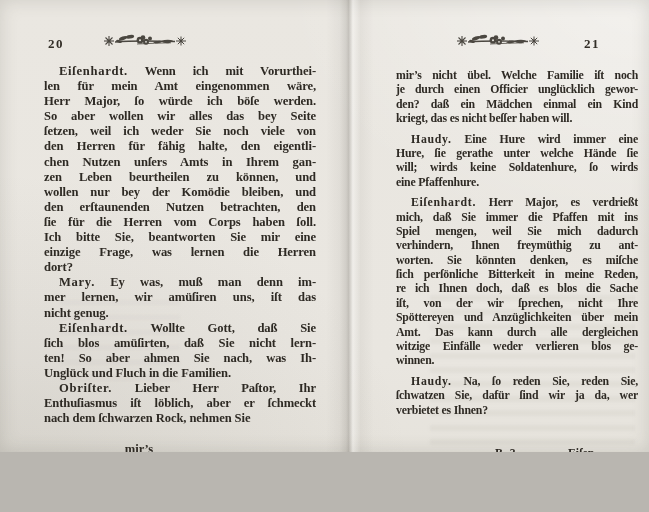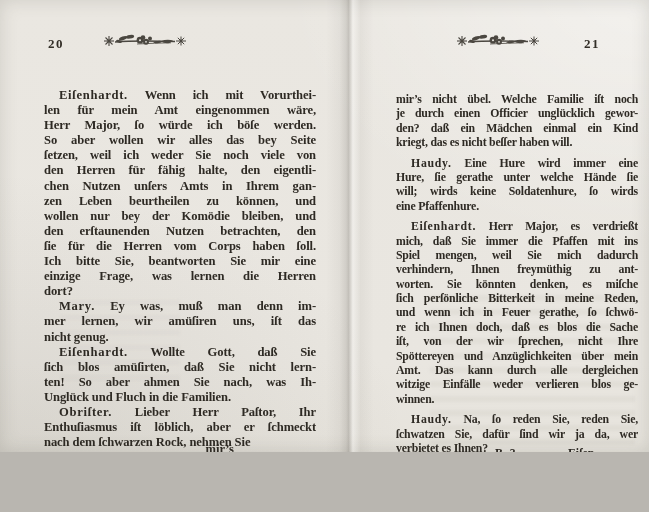--- a/index.html
+++ b/index.html
@@ -32,39 +32,39 @@
     position:absolute; top:36px; font-size:13px; font-weight:700;
     letter-spacing:1.5px; color:#332f28;
   }
   .page.left  .pageno { left:48px; }
   .page.right .pageno { left:232px; }
   .orn { position:absolute; top:33px; width:84px; height:16px; }
   .page.left  .orn { left:103px; }
   .page.right .orn { left:104px; }
   .orn svg { display:block; opacity:0.88; }
 
-  .textblock { position:absolute; font-weight:700;margin-top:24px; }
+  .textblock { position:absolute; font-weight:700; }
   .page.left  .textblock { left:44px; top:64px; width:272px; font-size:12.6px; letter-spacing:-0.1px; }
   .page.right .textblock { left:44px; top:68px; width:242px; font-size:11.8px; letter-spacing:-0.2px; }
 
   .line {
     text-align:justify; text-align-last:justify;
     overflow:hidden;
   }
   .page.left  .line { height:15.1px; line-height:15.1px; }
   .page.right .line { height:14.4px; line-height:14.4px; }
   .line.noj    { text-align-last:left; }
   .line.indent { text-indent:15px; }
   .page.right .line.gap { margin-top:6px; }
   .speaker { letter-spacing:0.7px; }
 
   .footline { position:absolute; font-weight:700; }
   .page.left .footline {
     left:44px; top:442px; width:272px; box-sizing:border-box;
-    text-align:right; padding-right:82px; font-size:12.6px;
+    text-align:center; padding-right:82px; font-size:12.6px;
   }
   .page.right .footline { left:44px; top:446px; width:242px; height:16px; font-size:11.8px; }
   .page.right .sig { position:absolute; left:99px; letter-spacing:2px; }
   .page.right .footline .catchword { position:absolute; left:172px;text-align:right; }
 
   .showthrough {
     position:absolute; left:430px; top:295px; width:205px; height:150px;
     background:repeating-linear-gradient(180deg,
       rgba(110,104,92,0.055) 0px, rgba(110,104,92,0.055) 6px,
       rgba(0,0,0,0) 6px, rgba(0,0,0,0) 14.4px);
@@ -202,21 +202,20 @@
         <div class="line indent gap"><span class="speaker">Haudy.</span><span> Eine Hure wird immer eine</span></div>
         <div class="line"><span>Hure, ſie gerathe unter welche Hände ſie</span></div>
         <div class="line"><span>will; wirds keine Soldatenhure, ſo wirds</span></div>
         <div class="line noj"><span>eine Pfaffenhure.</span></div>
         <div class="line indent gap"><span class="speaker">Eiſenhardt.</span><span> Herr Major, es verdrießt</span></div>
         <div class="line"><span>mich, daß Sie immer die Pfaffen mit ins</span></div>
         <div class="line"><span>Spiel mengen, weil Sie mich dadurch</span></div>
         <div class="line"><span>verhindern, Ihnen freymüthig zu ant-</span></div>
         <div class="line"><span>worten.  Sie könnten denken, es miſche</span></div>
         <div class="line"><span>ſich perſönliche Bitterkeit in meine Reden,</span></div>
-        <div class="line"><span>und wenn ich in Feuer gerathe, ſo ſchwö-</span></div>
         <div class="line"><span>re ich Ihnen doch, daß es blos die Sache</span></div>
         <div class="line"><span>iſt, von der wir ſprechen, nicht Ihre</span></div>
         <div class="line"><span>Spöttereyen und Anzüglichkeiten über mein</span></div>
         <div class="line"><span>Amt.  Das kann durch alle dergleichen</span></div>
         <div class="line"><span>witzige Einfälle weder verlieren blos ge-</span></div>
         <div class="line noj"><span>winnen.</span></div>
         <div class="line indent gap"><span class="speaker">Haudy.</span><span> Na, ſo reden Sie, reden Sie,</span></div>
         <div class="line"><span>ſchwatzen Sie, dafür ſind wir ja da, wer</span></div>
         <div class="line noj"><span>verbietet es Ihnen?</span></div>
       </div>

